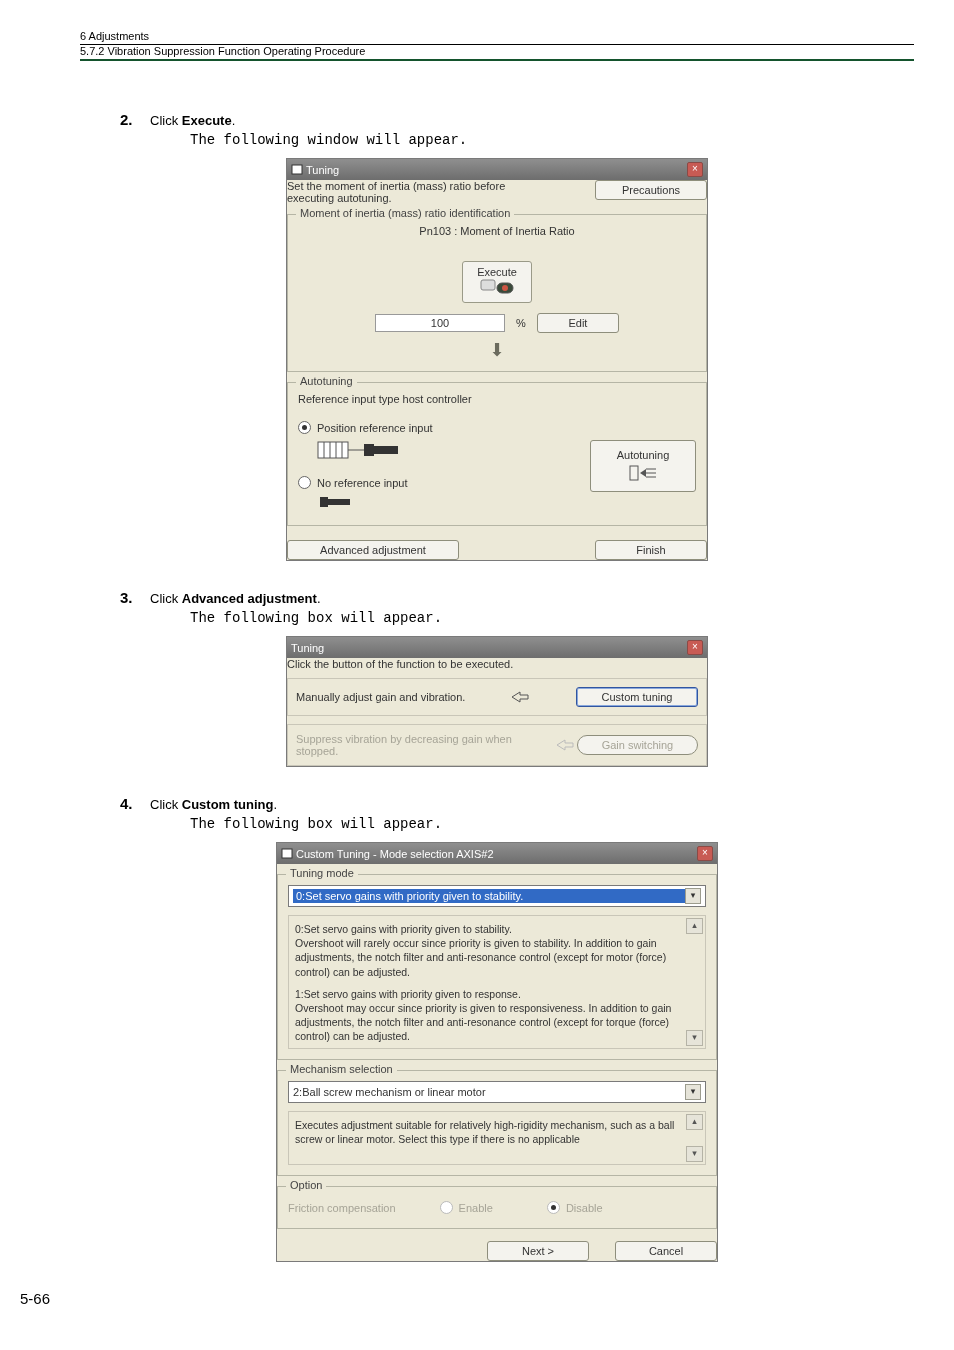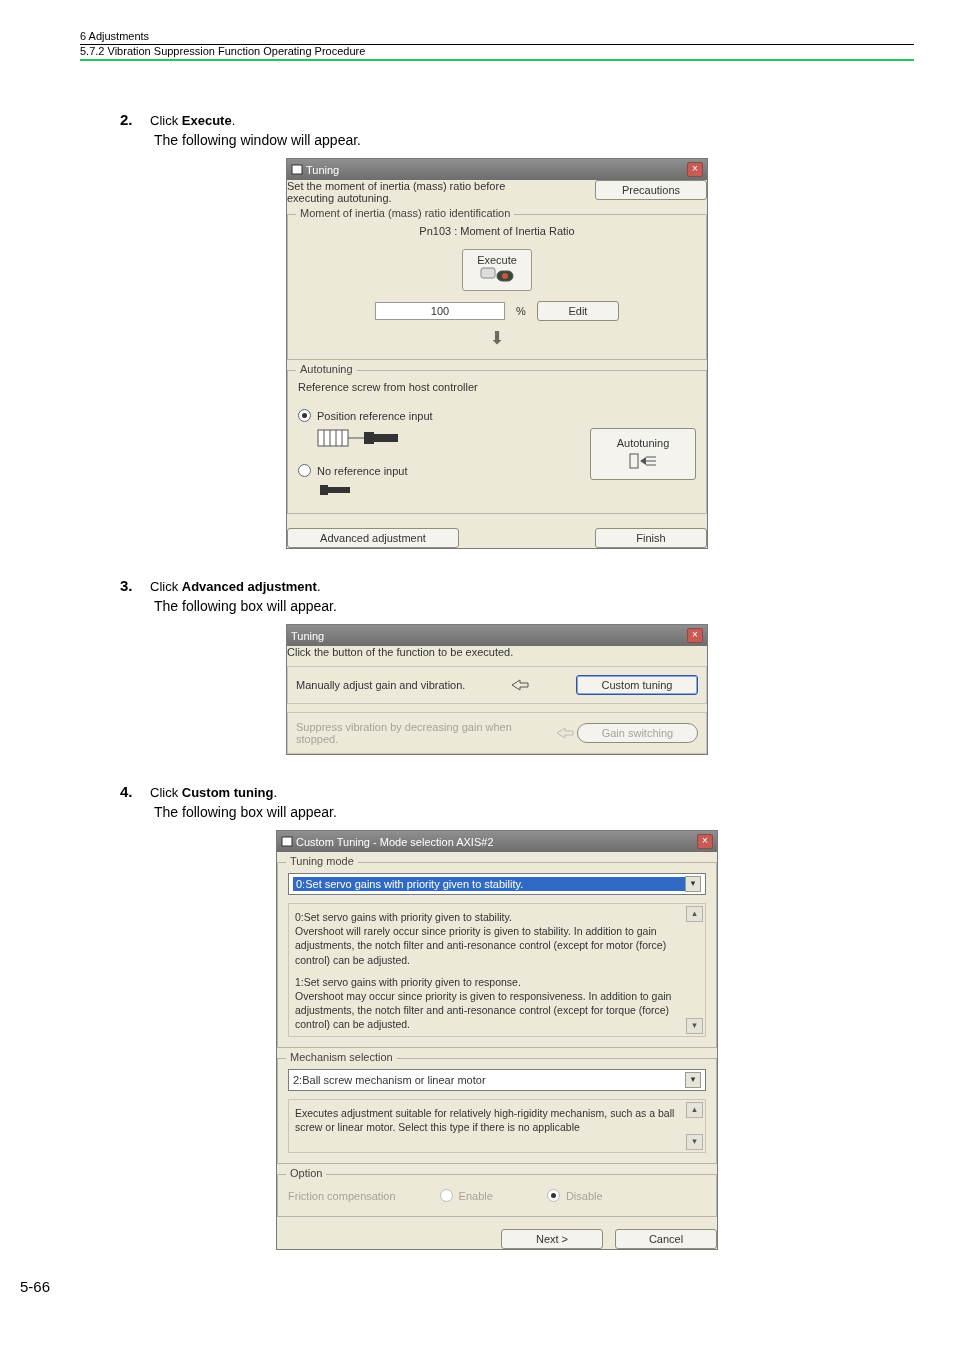--- a/index.html
+++ b/index.html
@@ -16,21 +16,21 @@
   .header-small {
     font-size: 11px;
     color: #000;
     border-bottom: 1px solid #000;
     padding-bottom: 2px;
     margin-bottom: 0;
   }
   .header-sub {
     font-size: 11px;
     color: #000;
-    border-bottom: 2px solid #22c55e;
+    border-bottom: 2px solid #14532d;
     padding-bottom: 2px;
     margin-bottom: 50px;
   }
   .step-row {
     display: flex;
     align-items: baseline;
     gap: 12px;
     margin-left: 40px;
     margin-bottom: 4px;
   }
@@ -39,23 +39,23 @@
     font-weight: bold;
     min-width: 18px;
   }
   .step-text {
     font-size: 13px;
   }
   .step-text b {
     font-weight: bold;
   }
   .step-follow {
-    font-family: Liberation Sans, sans-serif;
+    font-family: Liberation Mono, monospace;
     font-size: 14px;
-    margin-left: 74px;
+    margin-left: 110px;
     margin-bottom: 10px;
   }
   .dialog-wrap {
     display: flex;
     justify-content: center;
     margin-bottom: 28px;
   }
   .dialog {
     background: #ece9d8;
     border: 1px solid #7a7a7a;
@@ -229,42 +229,42 @@
         <span class="close">×</span>
       </div>
       <div class="dlg-body">
         <div style="display:flex;justify-content:space-between;align-items:flex-start;">
           <div style="max-width:260px;">Set the moment of inertia (mass) ratio before executing autotuning.</div>
           <div class="btn" style="width:90px;">Precautions</div>
         </div>
 
         <div class="groupbox">
           <div class="legend">Moment of inertia (mass) ratio identification</div>
-          <div style="text-align:center;margin-bottom:12px;">Pn103 : Moment of Inertia Ratio</div>
+          <div style="text-align:center;margin-bottom:24px;">Pn103 : Moment of Inertia Ratio</div>
           <div style="text-align:center;">
             <div style="display:inline-block;border:1px solid #9a9a88;border-radius:3px;padding:4px 14px 2px;background:#f4f3ee;">
               <div>Execute</div>
               <svg width="36" height="20">
                 <rect x="2" y="2" width="14" height="10" rx="2" fill="#ddd" stroke="#888"></rect>
                 <rect x="18" y="5" width="16" height="10" rx="5" fill="#3a4a3a" stroke="#555"></rect>
                 <circle cx="26" cy="10" r="3" fill="#c54"></circle>
               </svg>
             </div>
           </div>
           <div style="text-align:center;margin-top:10px;">
             <span class="input" style="width:120px;">100</span>
             <span style="margin:0 8px;">%</span>
             <span class="btn" style="width:60px;">Edit</span>
           </div>
           <div class="down-arrow">⬇</div>
         </div>
 
         <div class="groupbox">
           <div class="legend">Autotuning</div>
-          <div>Reference screw from host controller</div>
+          <div>Reference input type host controller</div>
           <div style="display:flex;align-items:center;gap:16px;margin-top:12px;">
             <div style="flex:1;">
               <div class="radio-row">
                 <span class="radio checked"></span>
                 <span>Position reference input</span>
               </div>
               <svg width="90" height="26" style="margin-left:18px;">
                 <rect x="2" y="4" width="30" height="16" fill="#fff" stroke="#555"></rect>
                 <line x1="8" y1="4" x2="8" y2="20" stroke="#555"></line>
                   <line x1="14" y1="4" x2="14" y2="20" stroke="#555"></line>
@@ -397,21 +397,21 @@
               <span class="radio" style="border-color:#bbb;"></span>
               <span>Enable</span>
             </span>
             <span style="margin-left:30px;" class="radio-row">
               <span class="radio checked" style="border-color:#bbb;"></span>
               <span>Disable</span>
             </span>
           </div>
         </div>
 
-        <div style="display:flex;justify-content:flex-end;gap:12px;margin-top:12px;">
+        <div style="display:flex;justify-content:flex-end;gap:26px;margin-top:12px;">
           <div class="btn" style="width:80px;">Next &gt;</div>
           <div class="btn" style="width:80px;">Cancel</div>
         </div>
 
       </div>
     </div>
   </div>
 
   <div class="pg-num">5-66</div>
 </div>

